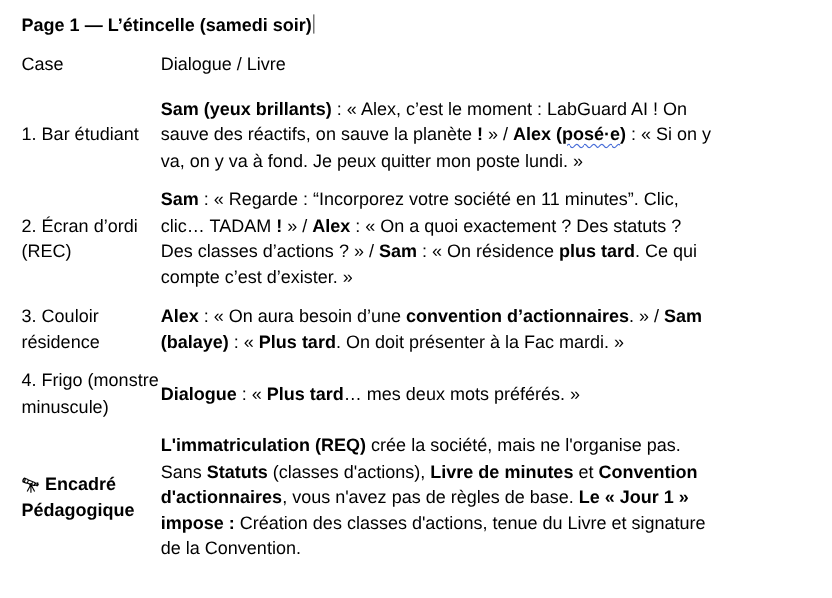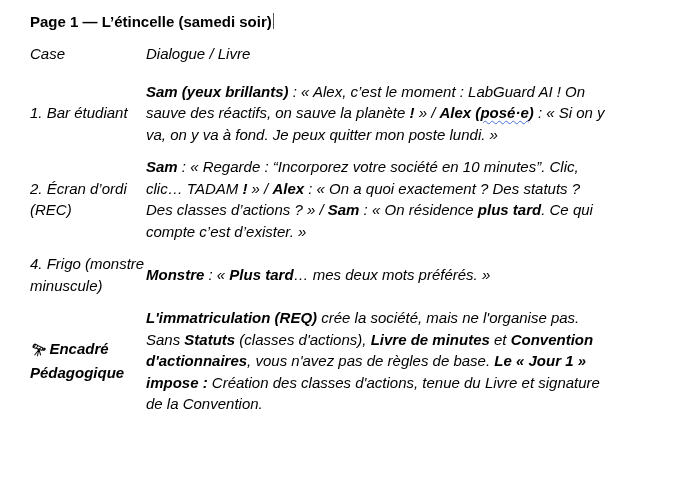--- a/index.html
+++ b/index.html
@@ -1,24 +1,24 @@
 <!DOCTYPE html>
 <html><head>
 <meta charset="utf-8">
 <style>
   html, body { margin: 0; padding: 0; background: #ffffff; }
   body {
     width: 693px; height: 498px; overflow: hidden;
     font-family: "Liberation Sans", sans-serif;
     color: #000; font-size: 15px;
   }
-  .page { position: relative; padding: 12px 0 0 30px; }
+  .page { position: relative; padding: 12px 0 0 18px; }
   .title { font-weight: bold; font-size: 15px; height: 20px; line-height: 20px; }
   .caret { display: inline-block; width: 1px; height: 16px; background: #555; vertical-align: -2px; margin-left: 1px; }
-  table { border-collapse: collapse; margin-top: 11px; font-style: italic; }
+  table { border-collapse: collapse; margin-top: 11px; }
   td { padding: 0; vertical-align: middle; line-height: 21.5px; }
   td.case { width: 116px; padding-right: 0; }
   td.dlg { width: 460px; }
   tr.head td { padding-bottom: 16px; }
   tr.r td { padding-bottom: 11px; }
   b { font-weight: bold; }
   .sp { text-decoration: underline wavy #4a6fd8; text-decoration-thickness: 1px; text-underline-offset: 2px; }
   .enc { font-weight: bold; }
 </style>
 </head>
@@ -32,25 +32,29 @@
         <tr class="head">
       <td class="case">Case</td>
       <td class="dlg">Dialogue / Livre</td>
     </tr>
     <tr class="r">
       <td class="case">1. Bar étudiant</td>
       <td class="dlg"><b>Sam (yeux brillants)</b><span> : « Alex, c’est le moment : LabGuard AI ! On sauve des réactifs, on sauve la planète </span><b>!</b><span> » / </span><b>Alex (</b><b class="sp">posé·e</b><b>)</b><span> : « Si on y va, on y va à fond. Je peux quitter mon poste lundi. »</span></td>
     </tr>
     <tr class="r">
       <td class="case">2. Écran d’ordi (REC)</td>
-      <td class="dlg"><b>Sam</b><span> : « Regarde : “Incorporez votre société en 10 minutes”. Clic, clic… TADAM </span><b>!</b><span> » / </span><b>Alex</b><span> : « On a quoi exactement ? Des statuts ? Des classes d’actions ? » / </span><b>Sam</b><span> : « On résidence </span><b>plus tard</b><span>. Ce qui compte c’est d’exister. »</span></td>
+      <td class="dlg"><b>Sam</b><span> : « Regarde : “Incorporez votre société en 11 minutes”. Clic, clic… TADAM </span><b>!</b><span> » / </span><b>Alex</b><span> : « On a quoi exactement ? Des statuts ? Des classes d’actions ? » / </span><b>Sam</b><span> : « On résidence </span><b>plus tard</b><span>. Ce qui compte c’est d’exister. »</span></td>
+    </tr>
+    <tr class="r">
+      <td class="case">3. Couloir résidence</td>
+      <td class="dlg"><b>Alex</b><span> : « On aura besoin d’une </span><b>convention d’actionnaires</b><span>. » / </span><b>Sam (balaye)</b><span> : « </span><b>Plus tard</b><span>. On doit présenter à la Fac mardi. »</span></td>
     </tr>
     <tr class="r">
       <td class="case">4. Frigo (monstre minuscule)</td>
-      <td class="dlg"><b>Monstre</b><span> : « </span><b>Plus tard</b><span>… mes deux mots préférés. »</span></td>
+      <td class="dlg"><b>Dialogue</b><span> : « </span><b>Plus tard</b><span>… mes deux mots préférés. »</span></td>
     </tr>
     <tr class="r">
       <td class="case enc"><span style="font-size:12px;">🔭︎</span> <span>Encadré Pédagogique</span></td>
       <td class="dlg"><b>L'immatriculation (REQ)</b><span> crée la société, mais ne l'organise pas. Sans </span><b>Statuts</b><span> (classes d'actions), </span><b>Livre de minutes</b><span> et </span><b>Convention d'actionnaires</b><span>, vous n'avez pas de règles de base. </span><b>Le « Jour 1 » impose :</b><span> Création des classes d'actions, tenue du Livre et signature de la Convention.</span></td>
     </tr>
   </tbody>
     </table>
 </div>
 
 </body></html>

